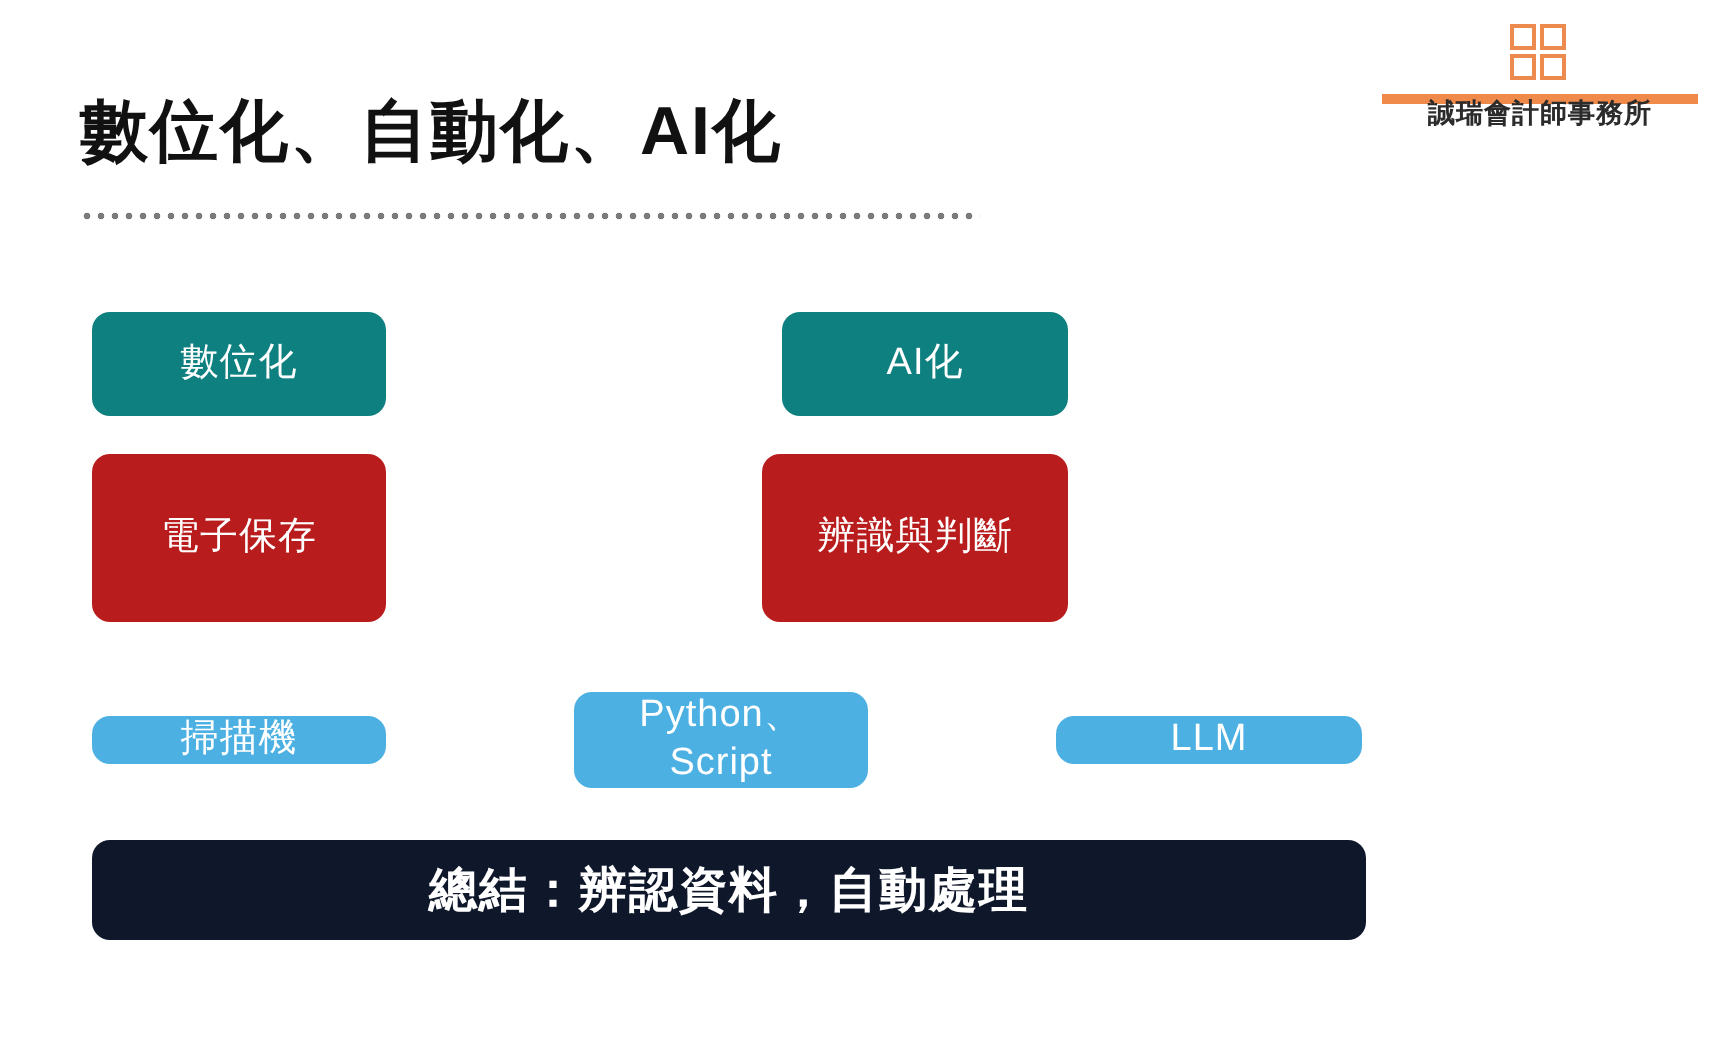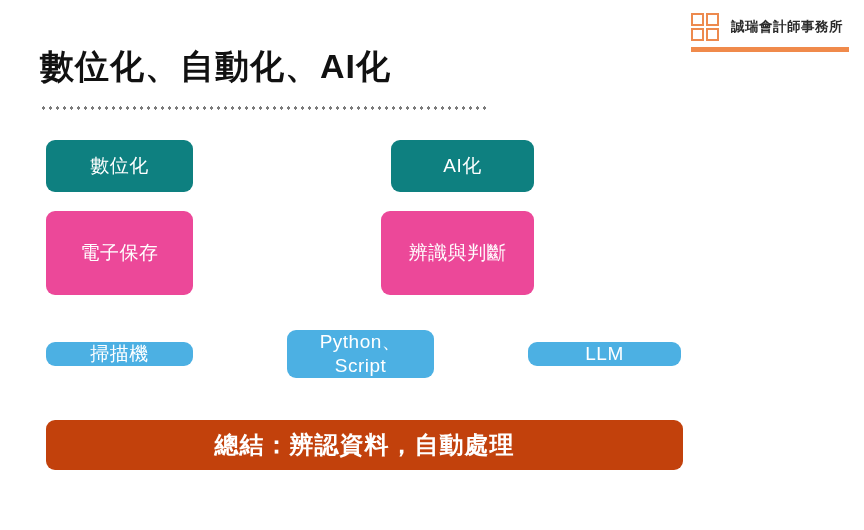--- a/index.html
+++ b/index.html
@@ -21,20 +21,21 @@
     top: 12px;
     left: 691px;
     width: 158px;
     height: 42px;
   }
   .brand-row {
     display: flex;
     align-items: center;
     gap: 10px;
     height: 30px;
+    flex-direction: column;
   }
   .logo-grid {
     width: 30px;
     height: 28px;
     display: grid;
     grid-template-columns: 13px 13px;
     grid-template-rows: 13px 13px;
     gap: 2px;
     flex: none;
   }
@@ -79,21 +80,21 @@
     background-image: radial-gradient(circle, #7b7b7b 1.6px, rgba(0,0,0,0) 1.8px);
     background-size: 7px 4px;
     background-repeat: repeat-x;
     background-position: 0 center;
   }
 
   
   .matrix {
     position: absolute;
     left: 46px;
-    top: 140px;
+    top: 156px;
     width: 641px;
   }
   .mrow {
     display: flex;
     width: 100%;
   }
   .mrow.r-head { height: 52px; margin-bottom: 19px; }
   .mrow.r-mid  { height: 84px; margin-bottom: 17px; }
   .mrow.r-base { height: 84px; align-items: center; }
 
@@ -117,42 +118,42 @@
   .box {
     width: 100%;
     height: 100%;
     border-radius: 9px;
     display: flex;
     align-items: center;
     justify-content: center;
     text-align: center;
   }
   .box.teal   { background: #0E8080; }
-  .box.peach  { background: #ec4899; }
+  .box.peach  { background: #b91c1c; }
   .box.blue   { background: #4CB0E3; }
 
   .box-label {
     font-size: 19px;
     line-height: 1.25;
     color: #ffffff;
     letter-spacing: 0.5px;
     white-space: pre-line;
   }
   .r-head .box-label { font-size: 19px; }
   .r-mid  .box-label { font-size: 19px; }
   .r-base .box-label { font-size: 19px; }
 
   
   .summary {
     position: absolute;
     left: 46px;
     top: 420px;
     width: 637px;
     height: 50px;
-    background: #c2410c;
+    background: #0f172a;
     border-radius: 9px;
     display: flex;
     align-items: center;
     justify-content: center;
   }
   .summary-label {
     font-size: 24px;
     font-weight: bold;
     color: #ffffff;
     letter-spacing: 1px;

